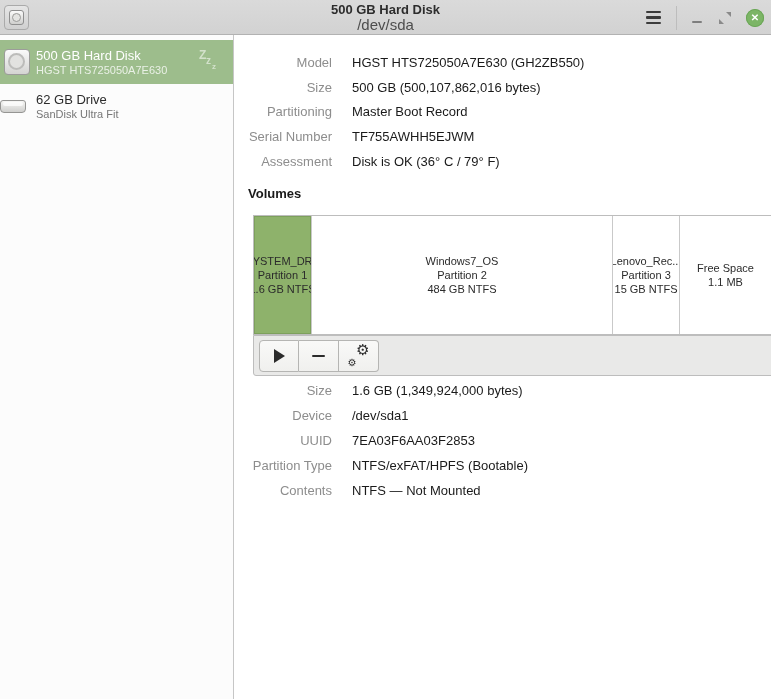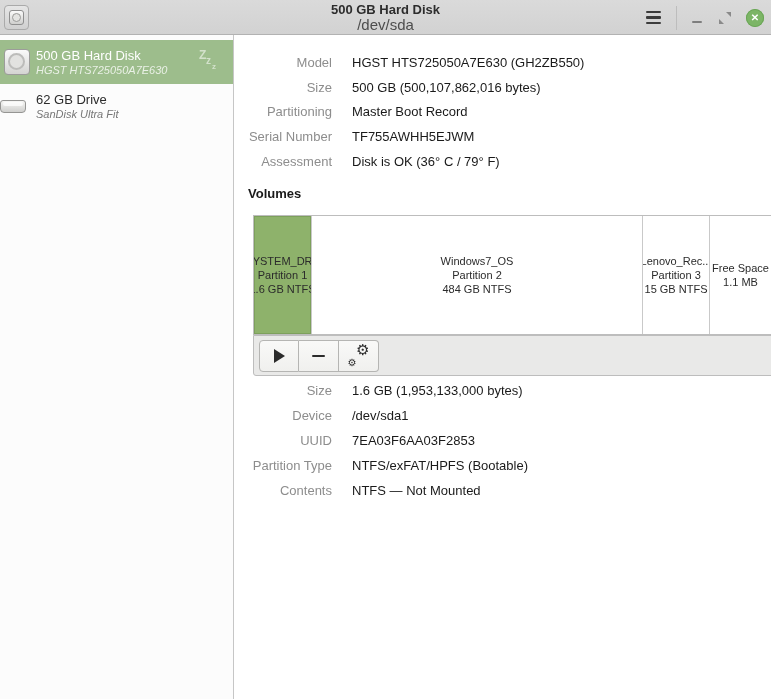--- a/index.html
+++ b/index.html
@@ -59,21 +59,21 @@
   .sidebar {
     position:absolute; top:35px; left:0; width:234px; bottom:0;
     background:#fcfcfc; border-right:1px solid #c6c6c6;
   }
   .side-item {
     position:relative; height:44px; padding-left:36px;
     display:flex; flex-direction:column; justify-content:center;
   }
   .side-item.selected { background:#9dbd8c; }
   .side-item .t1 { font-size:13px; line-height:16px; color:#2b2b2b; }
-  .side-item .t2 { font-size:11px; line-height:13px; color:#767676;font-style:italic; }
+  .side-item .t2 { font-size:11px; line-height:13px; color:#767676; }
   .side-item.selected .t1 { color:#ffffff; }
   .side-item.selected .t2 { color:rgba(255,255,255,0.78); }
   .side-item:first-child { margin-top:5px; }
   .drive-icon {
     position:absolute; left:4px; top:9px; width:26px; height:26px;
     border-radius:4px; background:linear-gradient(#fafafa,#d4d4d2);
     border:1px solid #9c9c9a;
   }
   .drive-icon::after {
     content:""; position:absolute; left:3px; top:3px; width:13px; height:13px;
@@ -111,21 +111,21 @@
   }
   .vol-seg {
     position:relative; height:100%; border-right:1px solid #c9c9c9;
     display:flex; flex-direction:column; align-items:center; justify-content:center;
     overflow:hidden; background:#ffffff;
   }
   .vol-seg:last-child { border-right:none; }
   .vol-seg.selected { background:#8eb26b; box-shadow:inset 0 0 0 1px #7da05c; }
   .vol-seg .vline { font-size:11px; line-height:14px; color:#2b2b2b; white-space:nowrap; text-align:center; }
   .seg-0 { width:58px; flex:none; }
-  .seg-1 { width:331px; flex:none; }
+  .seg-1 { width:301px; flex:none; }
   .seg-2 { width:67px; flex:none; }
   .seg-3 { flex:1; }
 
   
   .vol-toolbar {
     position:absolute; left:253px; top:335px; right:-1px; height:41px;
     background:#e9e9e8; border:1px solid #bdbdbd;
     border-bottom-left-radius:3px;
   }
   .btn-group { position:absolute; left:5px; top:4px; height:32px; display:flex; }
@@ -253,21 +253,21 @@
       <div class="gears-glyph">
         <span class="g-big">⚙</span>
         <span class="g-small">⚙</span>
       </div>
     </div>
   </div>
 </div>
 
 <div class="detail-row" style="top:378px">
   <div class="detail-label">Size</div>
-  <div class="detail-value">1.6 GB (1,953,133,000 bytes)</div>
+  <div class="detail-value">1.6 GB (1,349,924,000 bytes)</div>
 </div>
 <div class="detail-row" style="top:403px">
   <div class="detail-label">Device</div>
   <div class="detail-value">/dev/sda1</div>
 </div>
 <div class="detail-row" style="top:428px">
   <div class="detail-label">UUID</div>
   <div class="detail-value">7EA03F6AA03F2853</div>
 </div>
 <div class="detail-row" style="top:453px">

